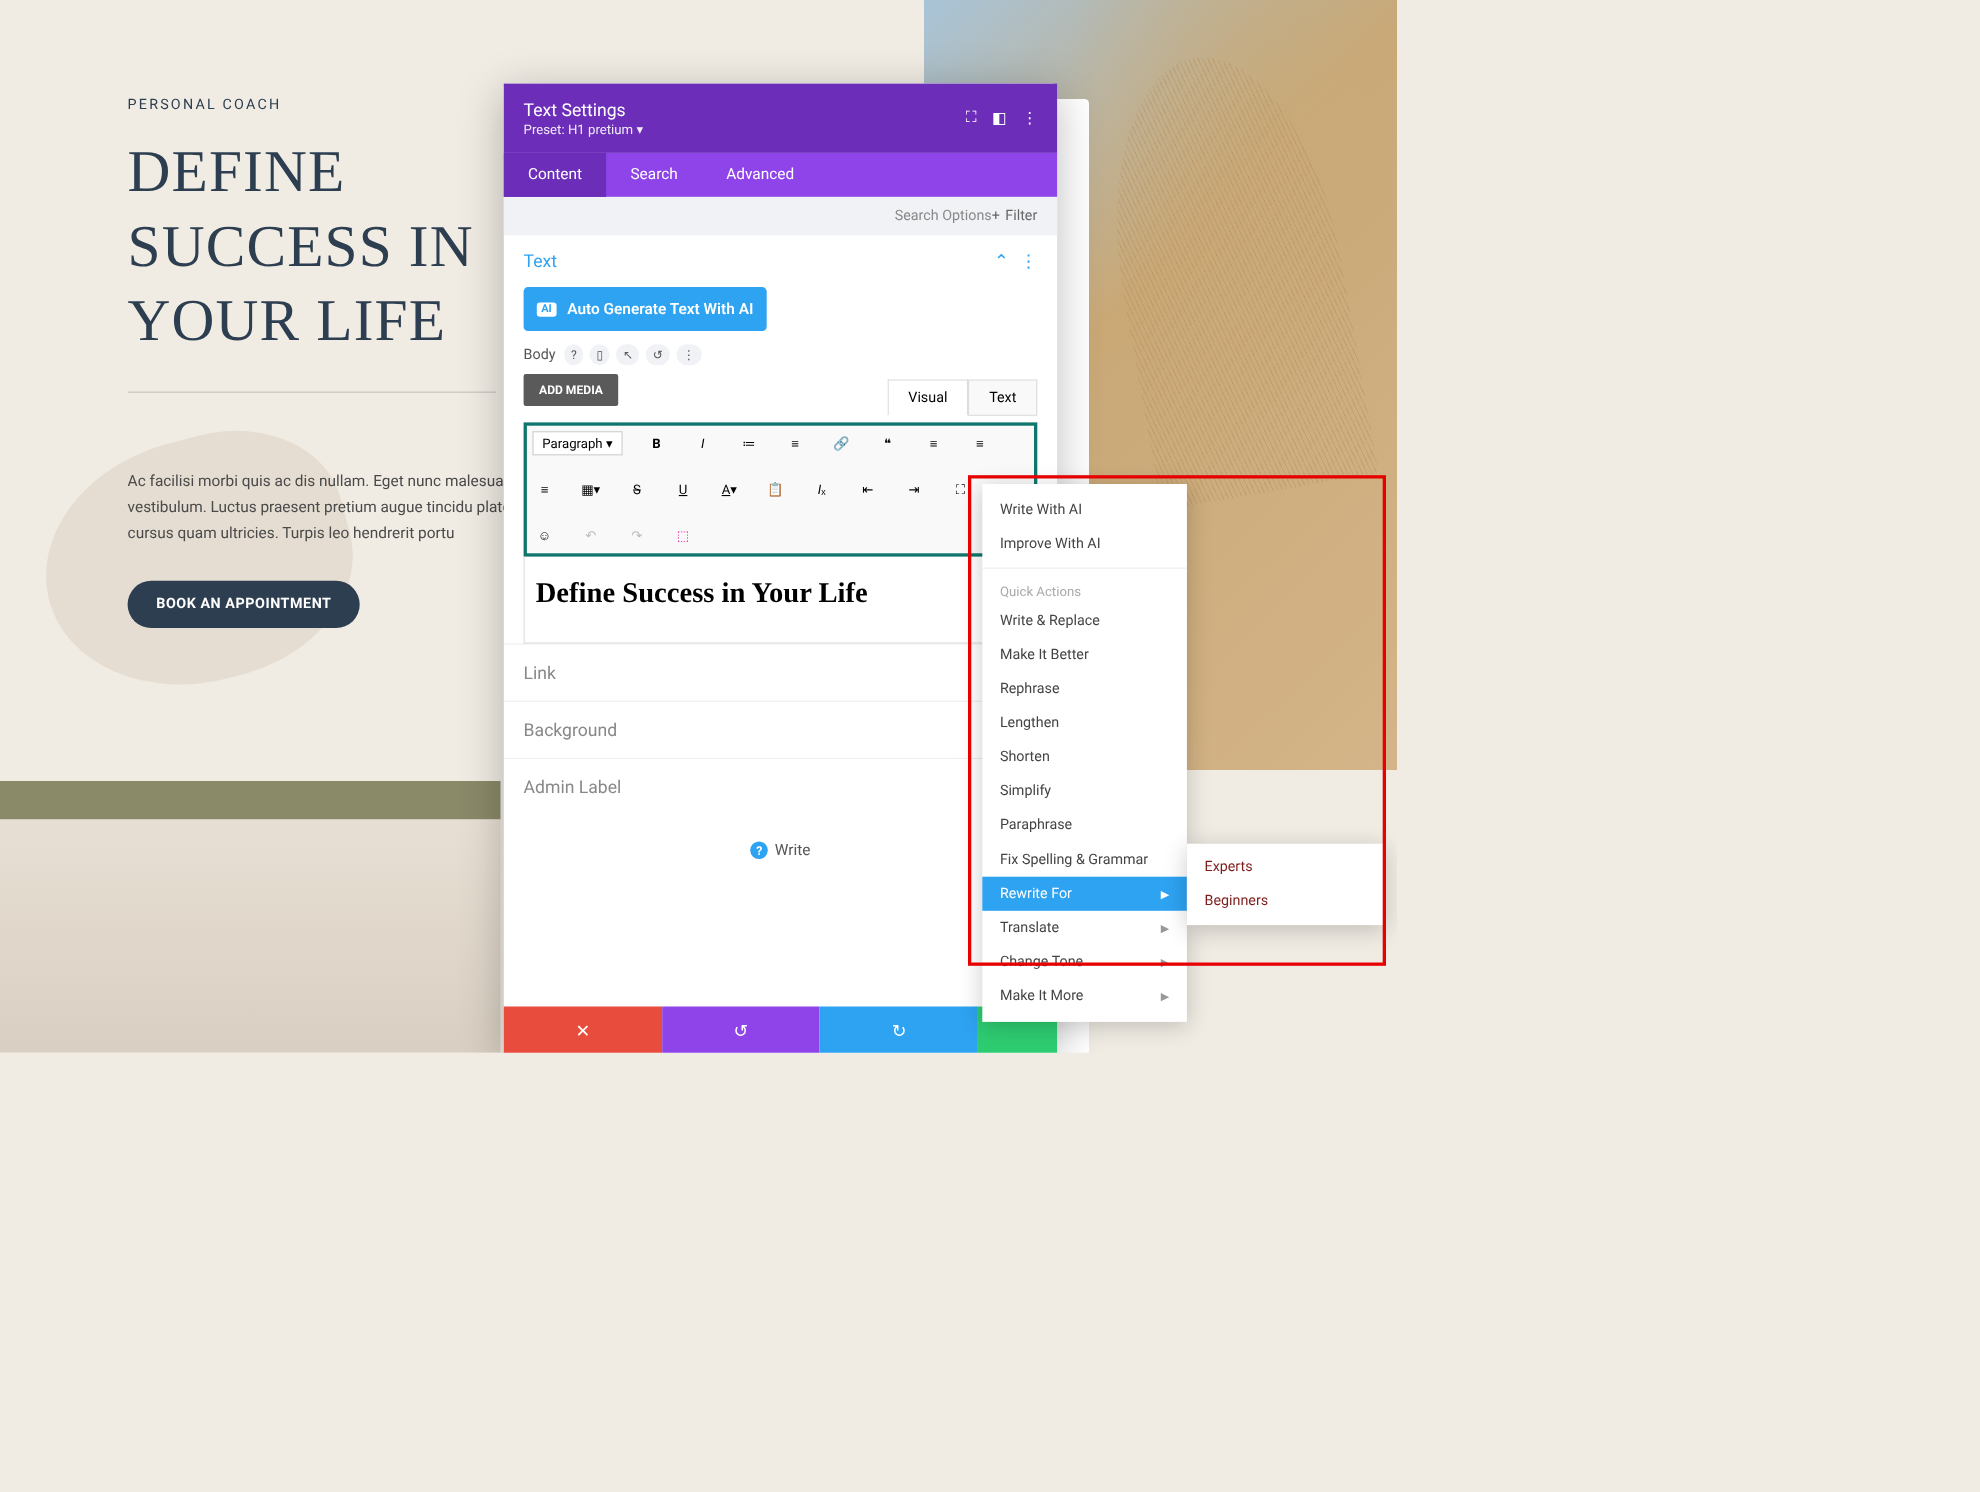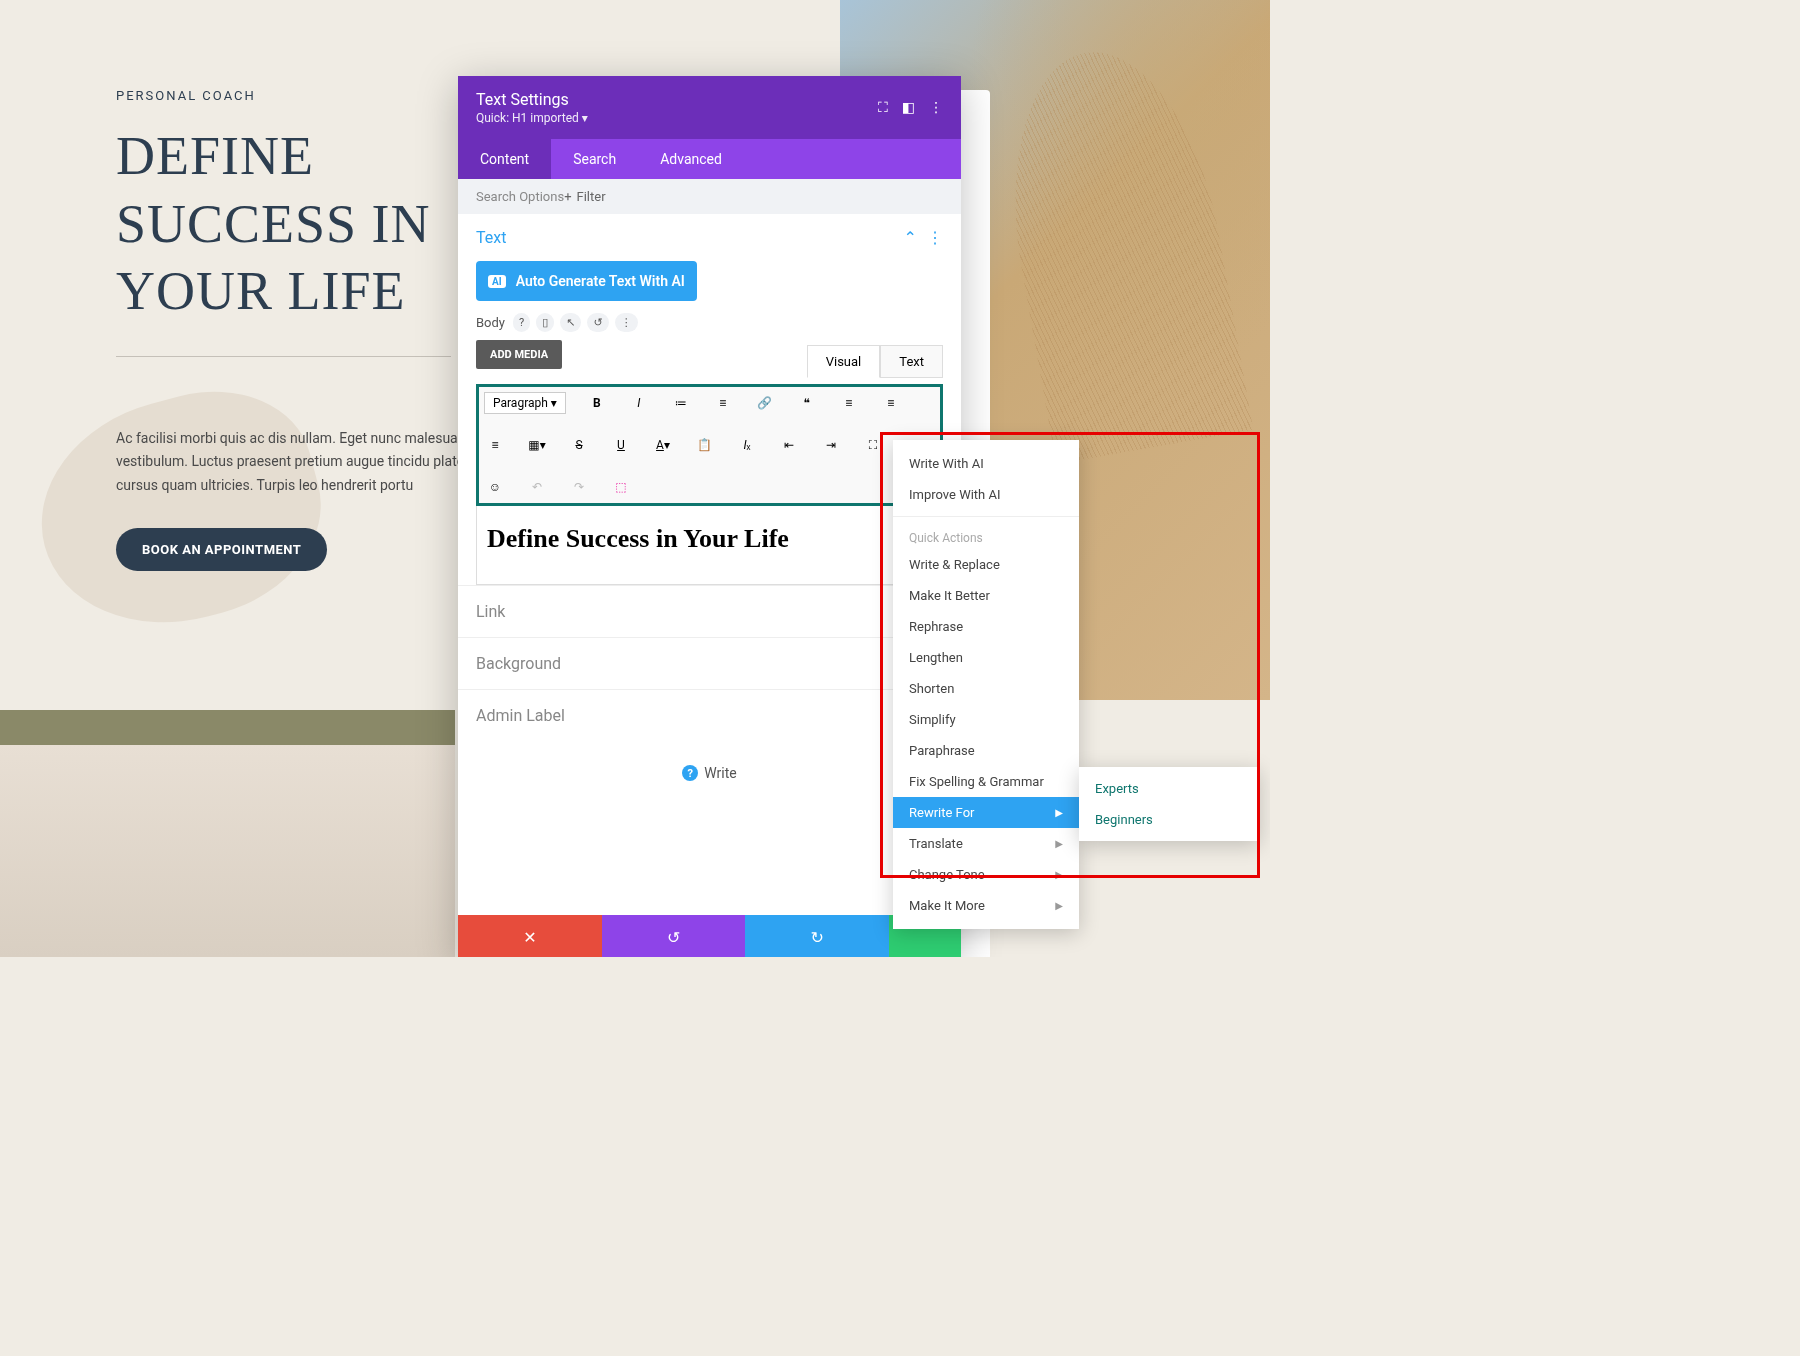--- a/index.html
+++ b/index.html
@@ -20,21 +20,21 @@
 .about-title{position:absolute;left:585px;top:878px;font-family:Georgia,serif;font-size:40px;color:#2d3e50;z-index:2}
 .modal{position:absolute;left:458px;top:76px;width:503px;z-index:10;box-shadow:0 8px 40px rgba(0,0,0,0.25);background:#fff;border-radius:4px;overflow:visible}
 .modal-header{background:#6c2eb9;color:#fff;padding:14px 18px;display:flex;justify-content:space-between;align-items:center}
 .modal-title{font-size:16px;font-weight:400}
 .modal-preset{font-size:12px;opacity:0.9;margin-top:2px}
 .modal-icons{display:flex;gap:14px}
 .modal-icons span{cursor:pointer;font-size:14px}
 .tabs{background:#8e44e8;display:flex;color:#fff}
 .tab{padding:12px 22px;font-size:14px;cursor:pointer}
 .tab.active{background:#6c2eb9}
-.search-bar{background:#f0f2f5;padding:10px 18px;display:flex;justify-content:flex-start;align-items:center;font-size:13px;color:#888}
+.search-bar{background:#f0f2f5;padding:10px 18px;display:flex;justify-content:flex-end;align-items:center;font-size:13px;color:#888}
 .filter-btn{color:#666;cursor:pointer;display:flex;align-items:center;gap:5px}
 .section-header{padding:14px 18px;display:flex;justify-content:space-between;align-items:center;color:#2ea3f2;font-size:16px}
 .section-icons{display:flex;gap:10px;color:#2ea3f2}
 .auto-gen{margin:0 18px 12px;background:#2ea3f2;color:#fff;border:none;padding:12px;border-radius:4px;font-size:14px;font-weight:600;cursor:pointer;display:flex;align-items:center;justify-content:center;gap:10px}
 .ai-badge{background:#fff;color:#2ea3f2;border-radius:3px;padding:1px 4px;font-size:10px;font-weight:700}
 .body-row{padding:0 18px 8px;display:flex;align-items:center;gap:8px;font-size:13px;color:#555}
 .body-icons{display:flex;gap:6px}
 .body-icons span{background:#f0f2f5;border-radius:10px;padding:3px 6px;font-size:11px;cursor:pointer}
 .add-media{margin:0 18px 8px;background:#5a5a5a;color:#fff;border:none;padding:8px 14px;font-size:11px;font-weight:700;cursor:pointer;border-radius:2px}
 .editor-tabs{display:flex;justify-content:flex-end;padding:0 18px;margin-top:-32px}
@@ -56,21 +56,21 @@
 .fb-blue{background:#2ea3f2}
 .fb-green{background:#2ecc71;flex:0.5}
 .ai-menu{position:absolute;left:893px;top:440px;width:186px;background:#fff;box-shadow:0 4px 20px rgba(0,0,0,0.2);z-index:20;font-size:13px;padding:8px 0}
 .ai-menu-item{padding:8px 16px;cursor:pointer;color:#444;display:flex;justify-content:space-between;align-items:center}
 .ai-menu-item.highlighted{background:#2ea3f2;color:#fff}
 .ai-menu-header{padding:8px 16px 4px;color:#aaa;font-size:12px}
 .ai-menu-divider{height:1px;background:#eee;margin:6px 0}
 .arrow{font-size:10px;color:#999}
 .highlighted .arrow{color:#fff}
 .submenu{position:absolute;left:1079px;top:767px;width:180px;background:#fff;box-shadow:0 4px 20px rgba(0,0,0,0.2);z-index:21;font-size:13px;padding:6px 0}
-.submenu-item{padding:8px 16px;cursor:pointer;color:#0f766e}
+.submenu-item{padding:8px 16px;cursor:pointer;color:#7f1d1d}
 .red-box{position:absolute;left:880px;top:432px;width:380px;height:446px;border:3px solid #e60000;z-index:30;pointer-events:none}
 .blob{position:absolute;left:40px;top:400px;width:280px;height:220px;background:#e5ddd1;border-radius:50% 40% 45% 50%;z-index:1;transform:rotate(-15deg)}
 </style>
 </head>
 <body>
 
 <div class="page-bg"></div>
 <div class="grass"></div>
 <div class="blob"></div>
 
@@ -84,21 +84,21 @@
 
 <div class="band"></div>
 <div class="blur-img"></div>
 <div class="white-card"></div>
 <div class="about-title">About Cindy Bradly</div>
 
 <div class="modal">
   <div class="modal-header">
     <div>
       <div class="modal-title">Text Settings</div>
-      <div class="modal-preset">Quick: H1 imported ▾</div>
+      <div class="modal-preset">Preset: H1 pretium ▾</div>
     </div>
     <div class="modal-icons">
       <span>⛶</span>
       <span>◧</span>
       <span>⋮</span>
     </div>
   </div>
   <div class="tabs">
     <div class="tab active">Content</div>
     <div class="tab">Search</div>

